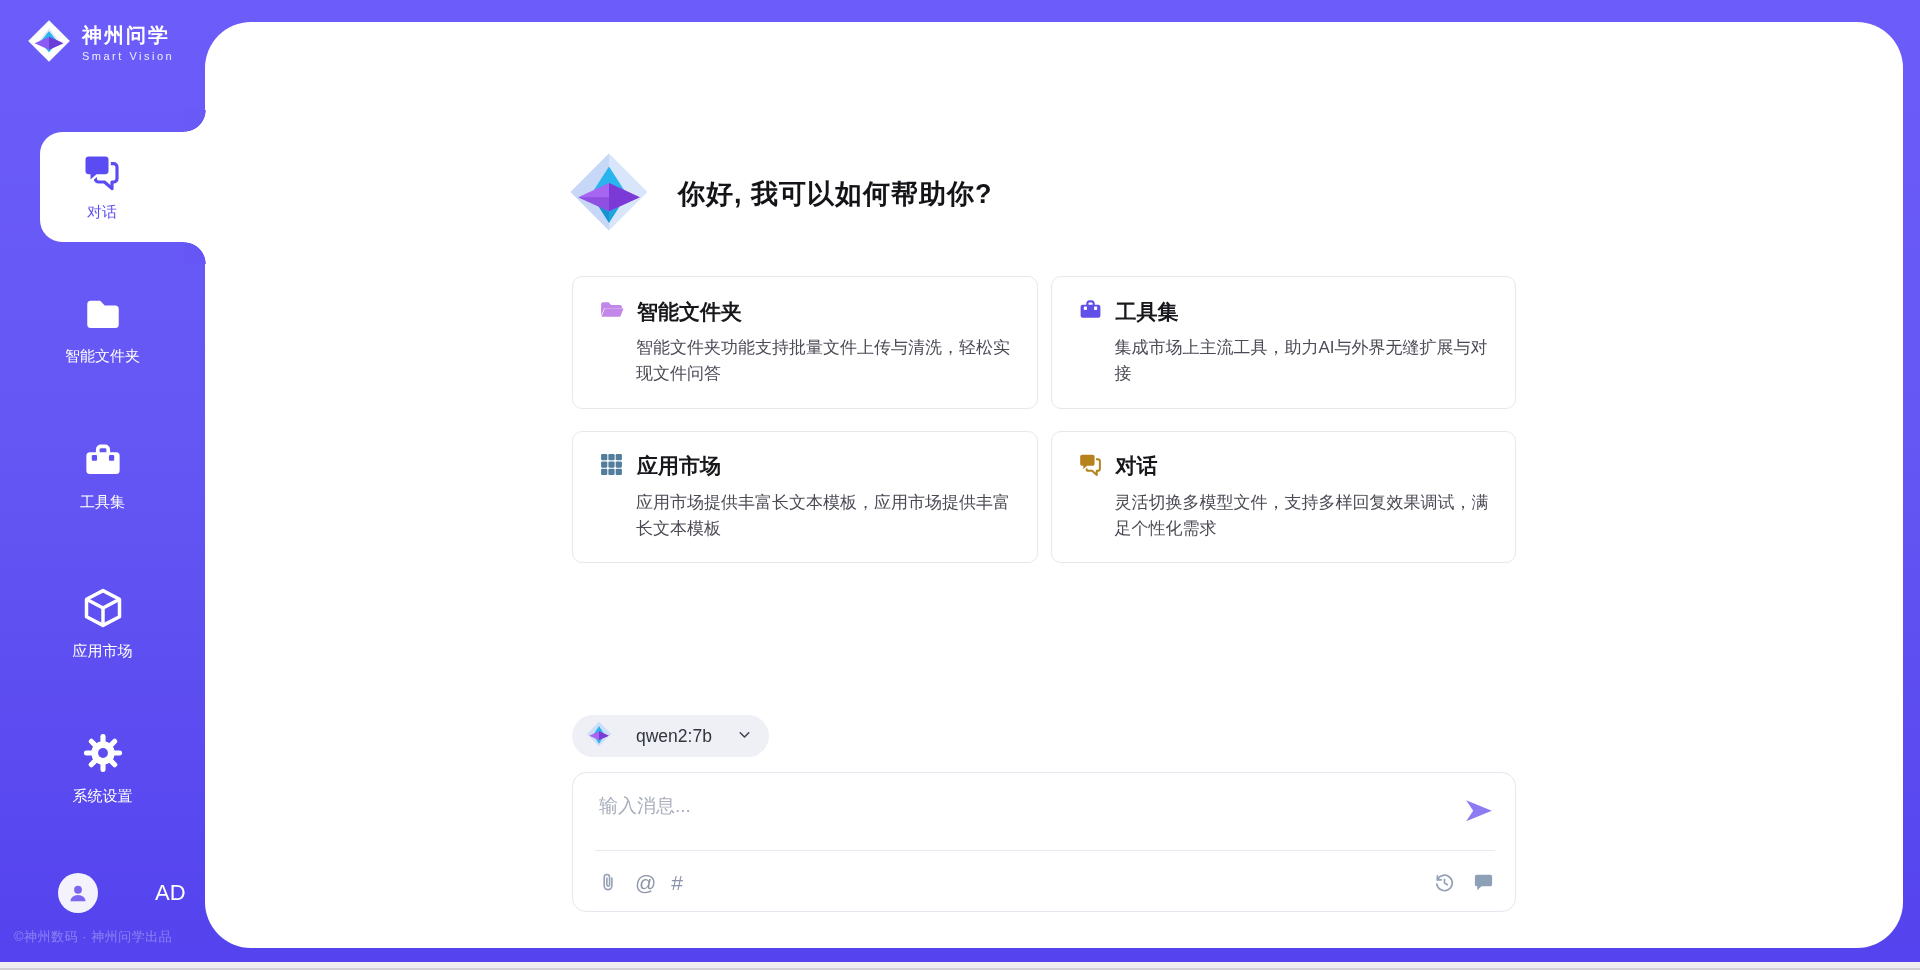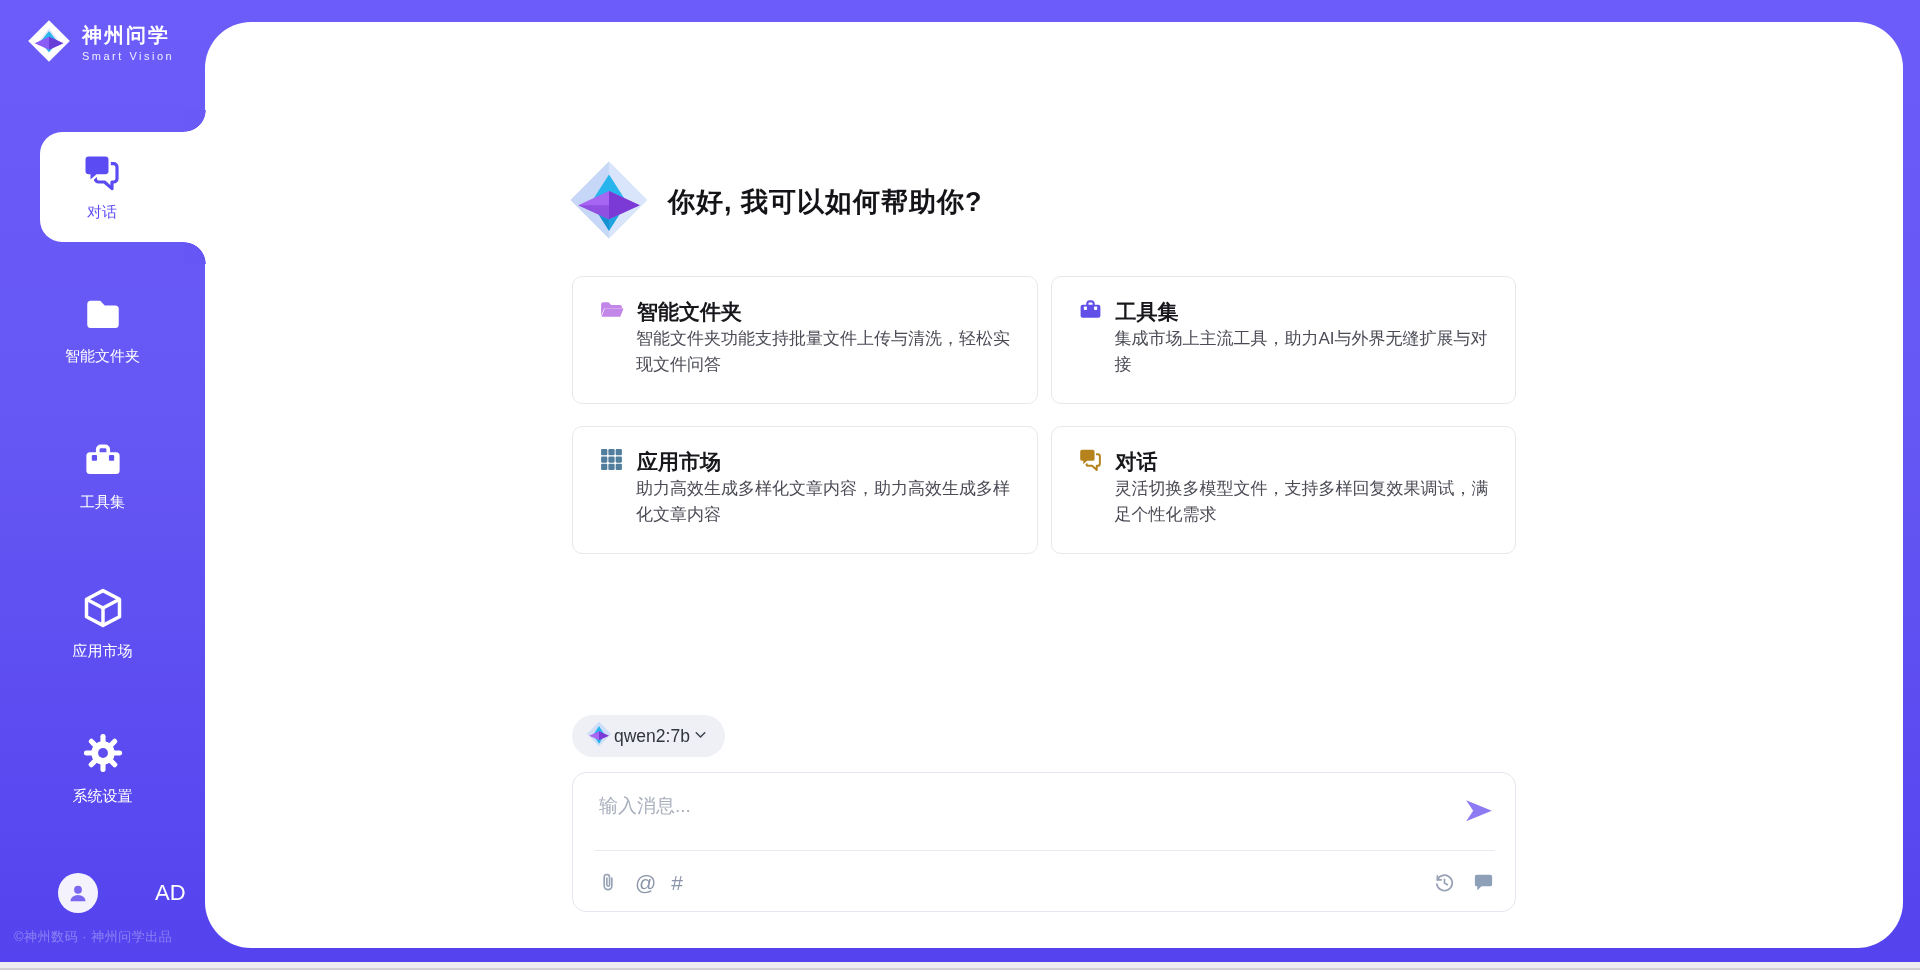--- a/index.html
+++ b/index.html
@@ -33,31 +33,31 @@
   .nav-item .nav-label{margin-top:8px;font-size:15px;color:#fff;}
   .nav-folder{top:293px;} .nav-toolbox{top:439px;} .nav-cube{top:586px;} .nav-gear{top:731px;}
   .user-row{position:absolute;left:58px;top:873px;display:flex;align-items:center;gap:15px;cursor:pointer;}
   .avatar{width:40px;height:40px;border-radius:50%;background:#f4f2fc;display:flex;align-items:center;justify-content:center;}
   .user-name{color:#fff;font-size:22px;margin-left:42px;}
   .side-footer{position:absolute;left:14px;top:928px;width:190px;font-size:13px;color:rgba(255,255,255,0.32);letter-spacing:0.5px;}
 
   
   .main{position:absolute;left:0;top:0;width:1920px;height:970px;z-index:2;pointer-events:none;}
   .main > *{pointer-events:auto;}
-  .greeting{position:absolute;left:568px;top:158px;height:88px;display:flex;align-items:center;gap:18px;}
+  .greeting{position:absolute;left:568px;top:150px;height:88px;display:flex;align-items:center;gap:28px;}
   .greeting-title{font-size:27px;font-weight:bold;color:#141418;letter-spacing:1px;}
 
   .cards{position:absolute;left:572px;top:276px;width:944px;display:grid;grid-template-columns:1fr 1fr;column-gap:13px;row-gap:22px;}
   .card{background:#fff;border:1px solid #e7e8ee;border-radius:10px;min-height:128px;box-sizing:border-box;padding:20px 26px;cursor:pointer;}
   .card-head{display:flex;align-items:center;gap:13px;}
   .card-title{font-size:21px;font-weight:bold;color:#17171c;}
-  .card-desc{margin-left:37px;font-size:17px;line-height:1.55;color:#4a4b55;}
+  .card-desc{margin-top:9px;margin-left:37px;font-size:17px;line-height:1.55;color:#4a4b55;}
 
   .model-pill{position:absolute;left:572px;top:715px;height:42px;border-radius:21px;background:#eef0f6;
-      display:flex;align-items:center;gap:2px;padding:0 16px 0 14px;cursor:pointer;}
+      display:flex;align-items:center;gap:24px;padding:0 16px 0 14px;cursor:pointer;}
   .model-name{font-size:17.5px;color:#32353e;}
 
   .composer{position:absolute;left:572px;top:772px;width:944px;height:140px;background:#fff;border:1.5px solid #e5e7ef;border-radius:14px;box-sizing:border-box;}
   .composer textarea{position:absolute;left:24px;top:18px;width:830px;height:52px;border:none;outline:none;resize:none;
       font-family:"Liberation Sans","DejaVu Sans",sans-serif;font-size:19px;color:#333;background:transparent;}
   .composer textarea::placeholder{color:#a9aebc;}
   .send-btn{position:absolute;right:22px;top:25px;width:28px;height:28px;cursor:pointer;}
   .composer-divider{position:absolute;left:22px;right:20px;top:77px;height:1px;background:#e8eaf1;}
   .composer-toolbar{position:absolute;left:24px;right:20px;top:90px;height:38px;display:flex;align-items:center;}
   .tool-left{display:flex;align-items:center;gap:15px;}
@@ -229,21 +229,21 @@
                   <rect x="9" y="9" width="6" height="6" rx="1"></rect>
                   <rect x="16" y="9" width="6" height="6" rx="1"></rect>
                 <rect x="2" y="16" width="6" height="6" rx="1"></rect>
                   <rect x="9" y="16" width="6" height="6" rx="1"></rect>
                   <rect x="16" y="16" width="6" height="6" rx="1"></rect>
               </g>
             </svg>
           </span>
           <span class="card-title">应用市场</span>
         </div>
-        <div class="card-desc">助力高效生成多样化文章内容，助力高效生成多样化文章内容</div>
+        <div class="card-desc">应用市场提供丰富长文本模板，应用市场提供丰富长文本模板</div>
       </div>
 
       <div class="card">
         <div class="card-head">
           <span>
             <svg width="25" height="25" viewBox="0 0 24 24">
               <path d="M10 7 h9 a2 2 0 0 1 2 2 v7 a2 2 0 0 1 -2 2 h-1 v4 l-4.5 -4 H10 a2 2 0 0 1 -2 -2 v-1" fill="none" stroke="#b5821c" stroke-width="1.9" stroke-linejoin="round" stroke-linecap="round"></path>
               <path d="M4 2 h10 a2.6 2.6 0 0 1 2.6 2.6 v6.8 a2.6 2.6 0 0 1 -2.6 2.6 H9 l-4.6 4 v-4 H4 a2.6 2.6 0 0 1 -2.6 -2.6 V4.6 A2.6 2.6 0 0 1 4 2 z" fill="#b5821c" stroke="#ffffff" stroke-width="1.4"></path>
             </svg>
           </span>

